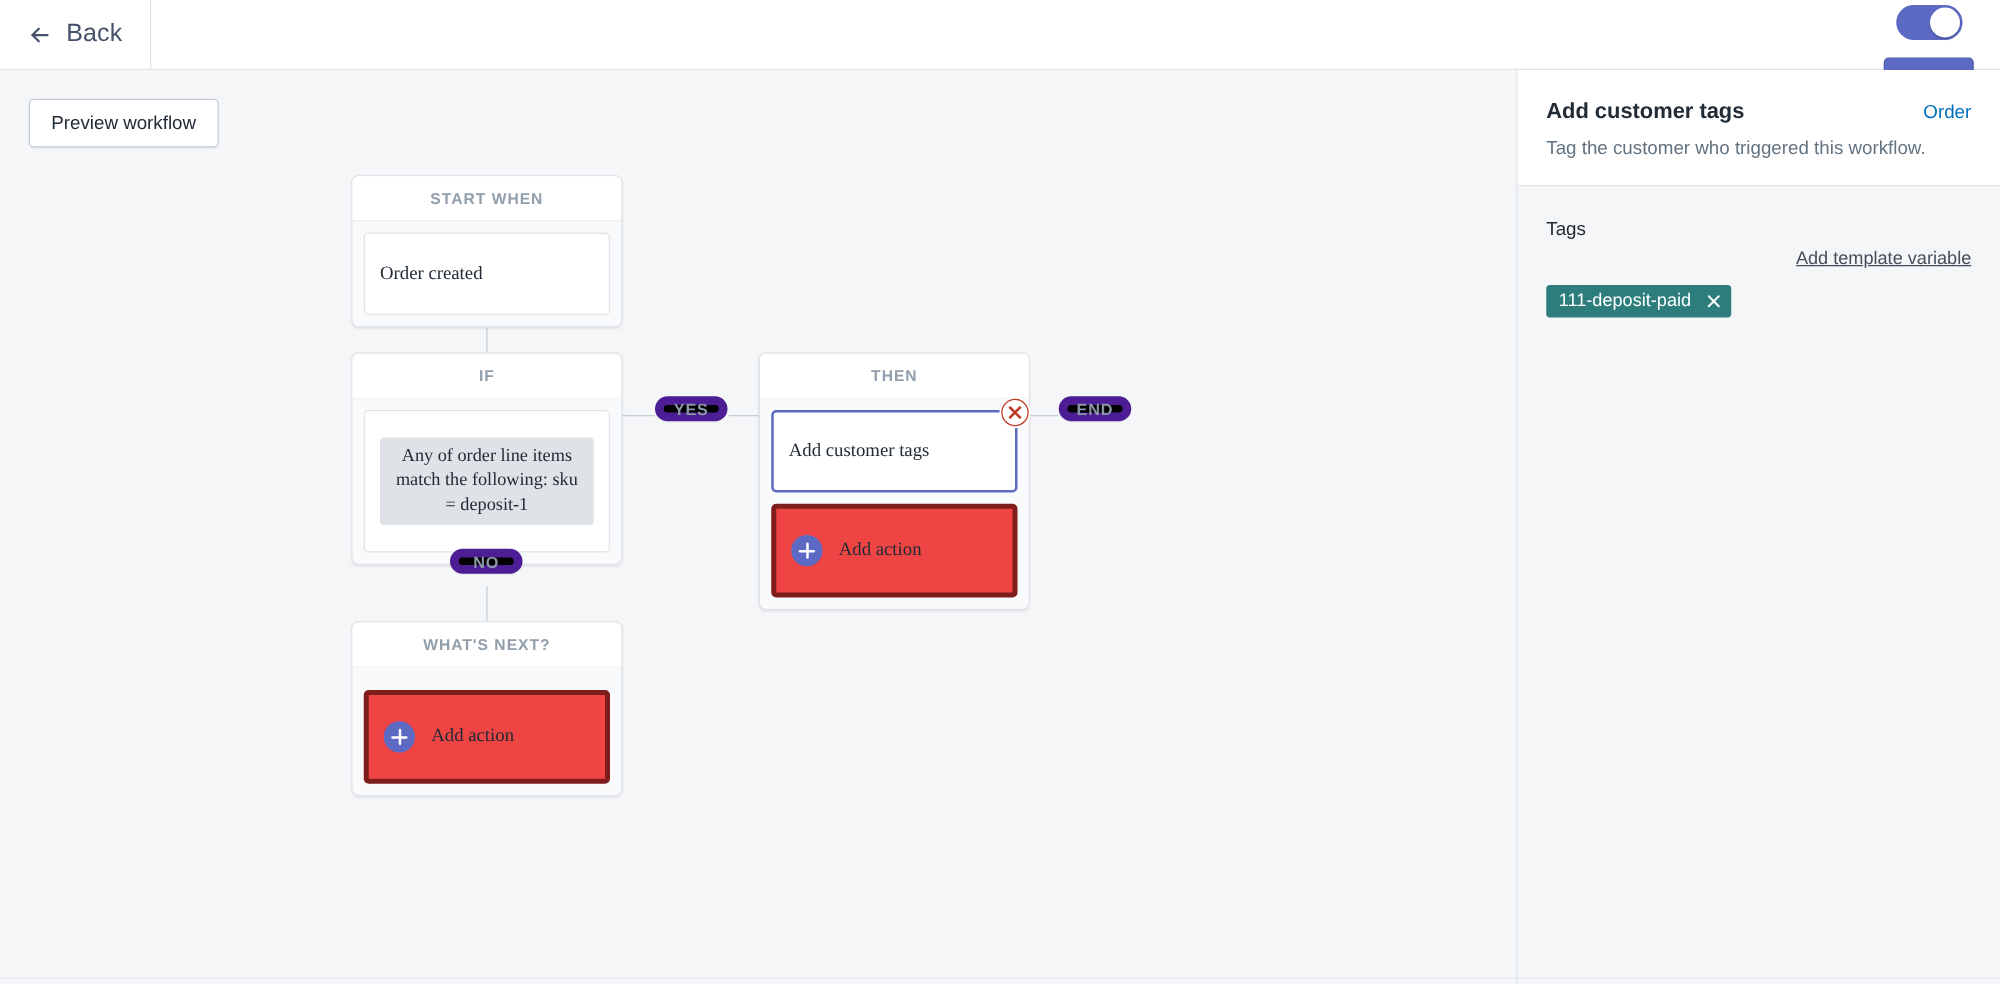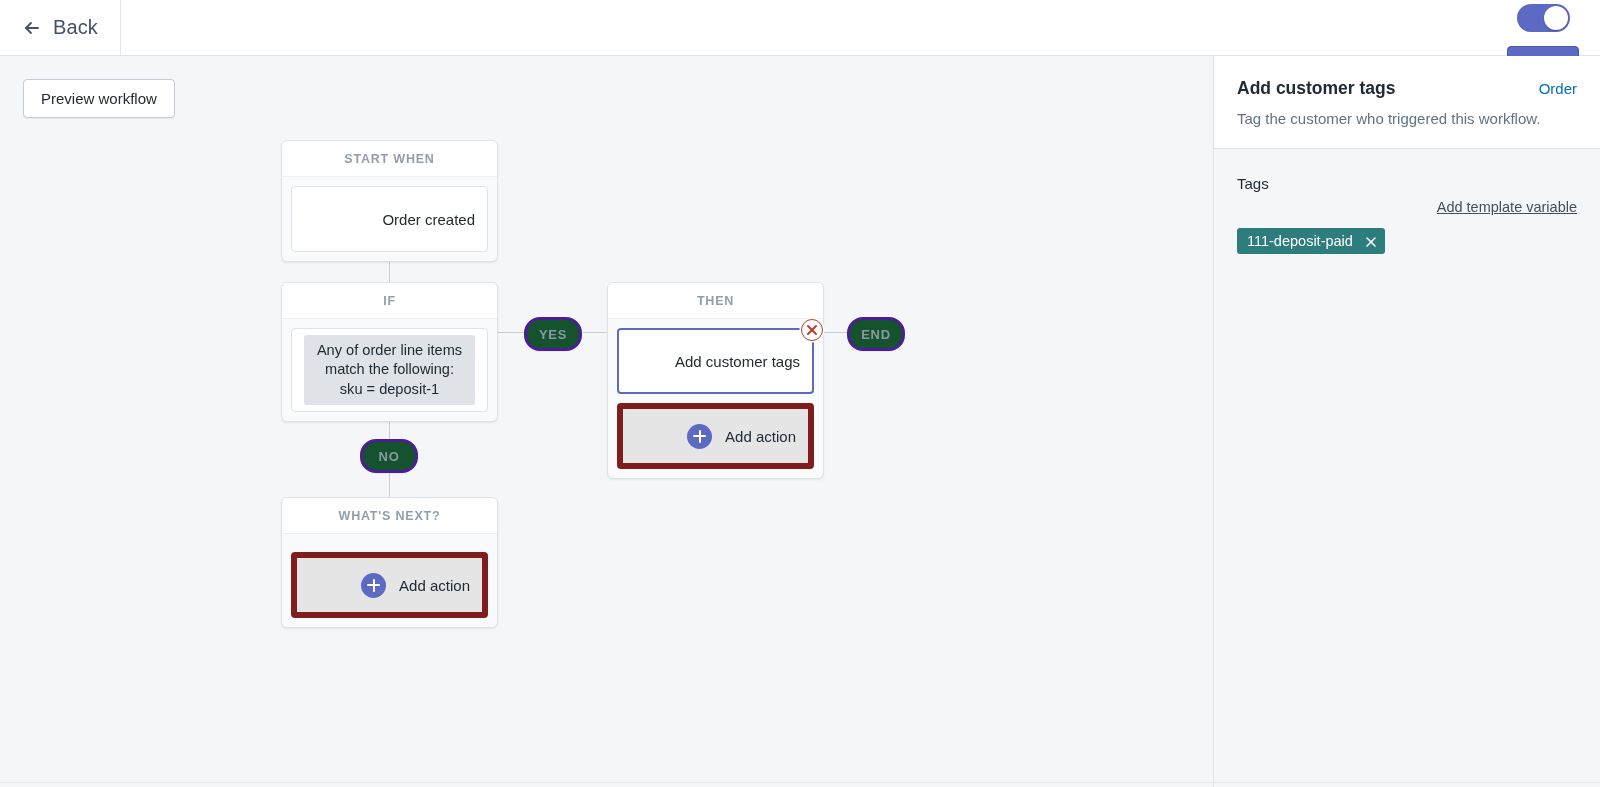--- a/index.html
+++ b/index.html
@@ -98,33 +98,34 @@
     font-size: 12.5px; font-weight: bold;
     letter-spacing: .8px; color: #919eab;
   }
   .card-body { padding: 9px; }
 
   .inner-card {
     background: #ffffff;
     border: 1px solid #dfe3e8;
     border-radius: 4px;
     min-height: 66px;
-    display: flex; align-items: center; justify-content: flex-end;
+    display: flex; align-items: center; justify-content: flex-start;
     text-align: center;
     font-size: 15px; color: #212b36;
-    padding: 6px 12px;
+    padding: 21px 12px;
     cursor: pointer;
     position: relative;
+    font-family: Liberation Serif, serif;
   }
   .inner-card.selected {
     border: 2px solid #5c6ac4;
   }
   .inner-card.ghost {
-    background: #e5e5e5;
-    border: 6px solid #7f1d1d;
+    background: #ef4444;
+    border: 4px solid #7f1d1d;
   }
   .cond-text {
     background: #dfe3e8;
     border-radius: 3px;
     padding: 6px 10px;
     line-height: 1.33;
     font-size: 14.6px;
     color: #212b36;
     max-width: 100%;
   }
@@ -141,24 +142,24 @@
     content: ""; position: absolute; background: #ffffff;
     border-radius: 1px;
   }
   .plus::before { left: 6px; top: 11.5px; width: 13px; height: 2px; }
   .plus::after  { top: 6px; left: 11.5px; height: 13px; width: 2px; }
   .add-label { font-size: 15px; color: #212b36; }
 
   
   .pill {
     position: absolute;
-    background: #14532d;
-    border: 3px solid #4c1d95;
+    background: #000000;
+    border: 7px solid #4c1d95;
     border-radius: 16px;
-    height: 34px; min-width: 58px;
+    height: 20px; min-width: 58px;
     display: flex; align-items: center; justify-content: center;
     font-size: 13px; font-weight: bold; letter-spacing: .7px;
     color: #8b97a6;
     box-shadow: 0 1px 1px rgba(22,29,37,.05);
   }
 
   
   .del-badge {
     position: absolute; top: -11px; right: -11px;
     width: 22px; height: 22px; border-radius: 50%;

